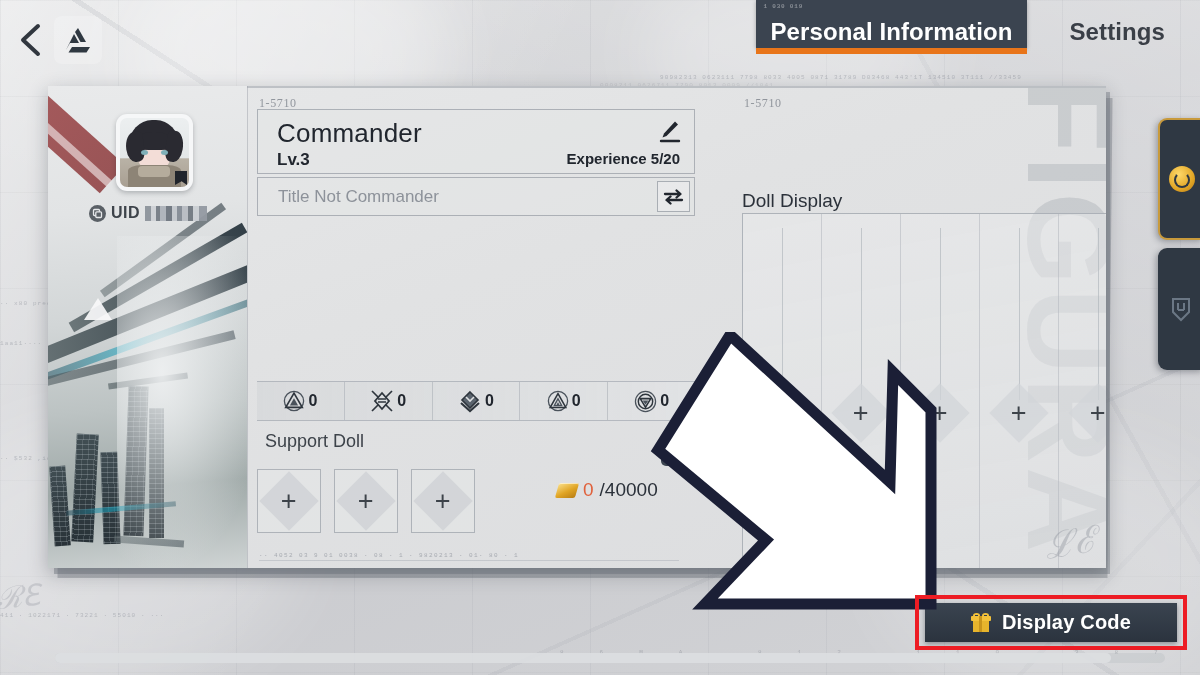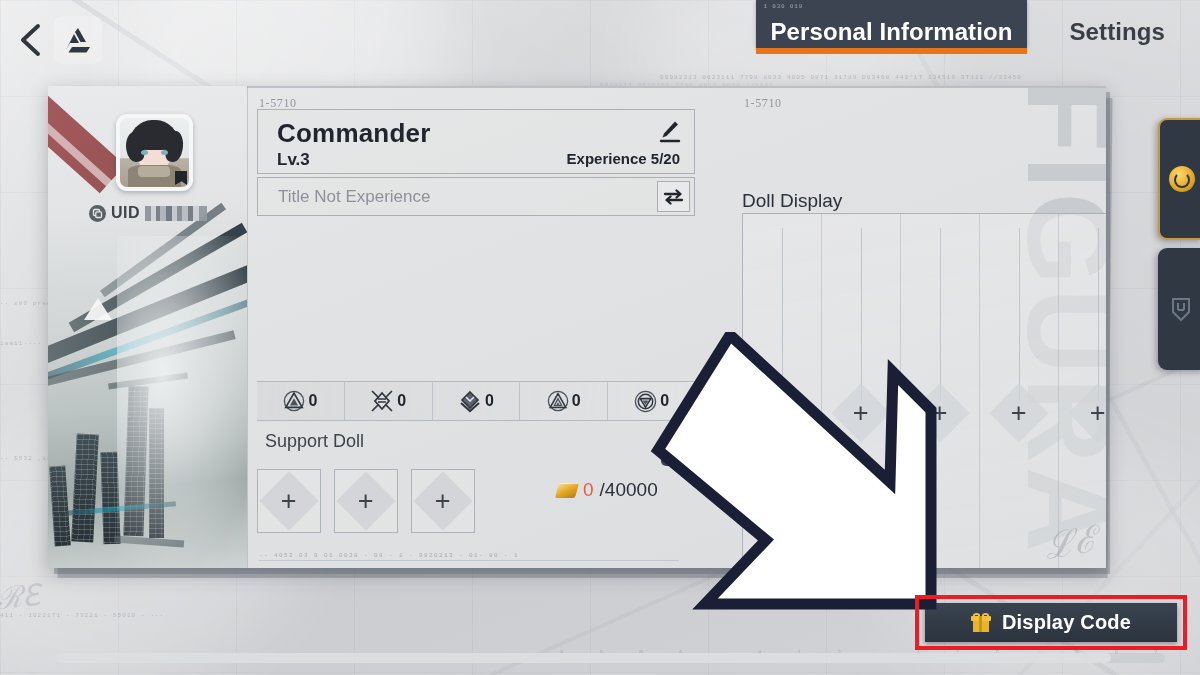--- a/index.html
+++ b/index.html
@@ -330,21 +330,21 @@
 
   .info-box {
     position: absolute;
     left: 209px; top: 23px;
     width: 438px; height: 65px;
     background: rgba(228,229,230,0.55);
     border: 1px solid rgba(162,167,174,0.85);
   }
   .name-text {
     position: absolute; left: 19px; top: 8px;
-    font-size: 26px; font-weight: bold; color: #21262e;
+    font-size: 26px; font-weight: normal; color: #21262e;
     letter-spacing: 0.2px;
   }
   .lv-text {
     position: absolute; left: 19px; top: 40px;
     font-size: 17px; font-weight: bold; color: #21262e;
   }
   .exp-text {
     position: absolute; right: 14px; bottom: 6px;
     font-size: 15px; font-weight: bold; color: #21262e;
   }
@@ -785,21 +785,21 @@
       <span class="exp-text">Experience 5/20</span>
       <div class="edit-pencil">
         <svg width="26" height="26" viewBox="0 0 26 26" aria-hidden="true">
           <path d="M19 3.5 L22 6.5 L10.5 18 L6.5 19.5 L8 15.5 Z" fill="#21262e"></path>
           <path d="M5 23 L23 23" stroke="#21262e" stroke-width="2.4" stroke-linecap="round"></path>
         </svg>
       </div>
     </div>
 
     <div class="title-box">
-      <span class="title-text">Title Not Experience</span>
+      <span class="title-text">Title Not Commander</span>
       <div class="swap-btn">
         <svg width="21" height="17" viewBox="0 0 21 17" aria-hidden="true">
           <path d="M2 6 L17 6 M13.5 2.5 L17.5 6 L13.5 9.5" fill="none" stroke="#21262e" stroke-width="2.3" stroke-linecap="round" stroke-linejoin="round"></path>
           <path d="M19 12 L4 12 M7.5 8.5 L3.5 12 L7.5 15.5" fill="none" stroke="#21262e" stroke-width="2.3" stroke-linecap="round" stroke-linejoin="round"></path>
         </svg>
       </div>
     </div>
 
 
     <div class="stats-bar">

